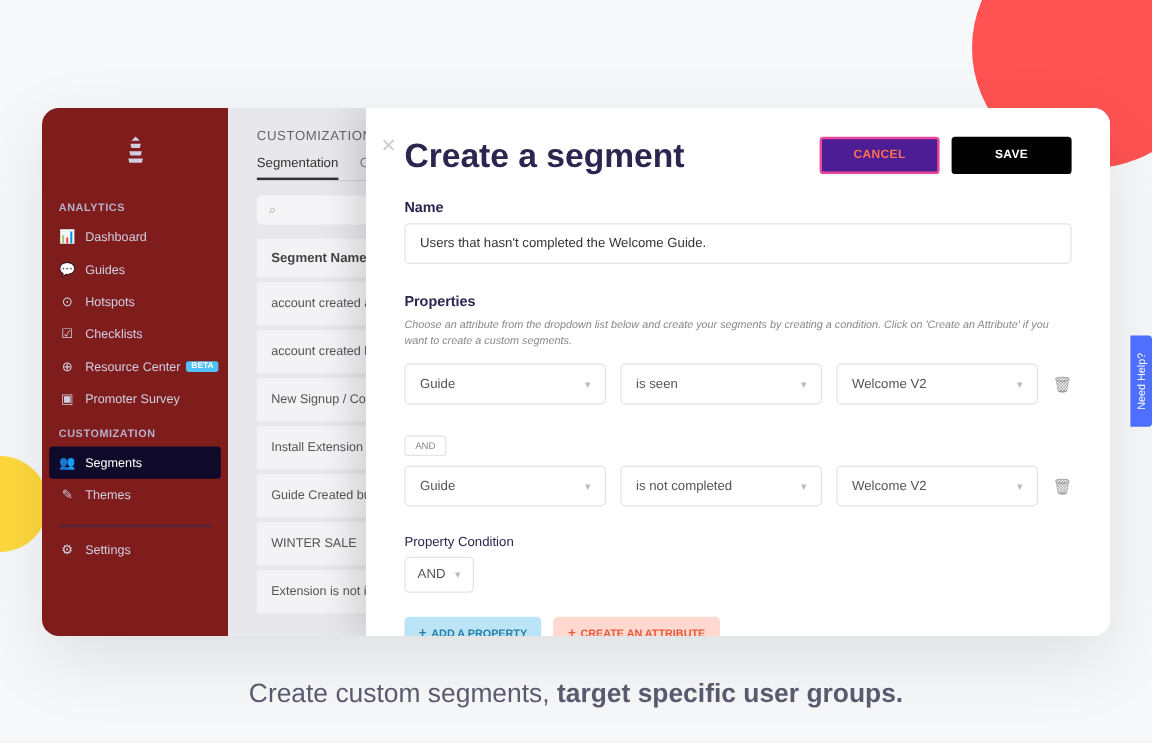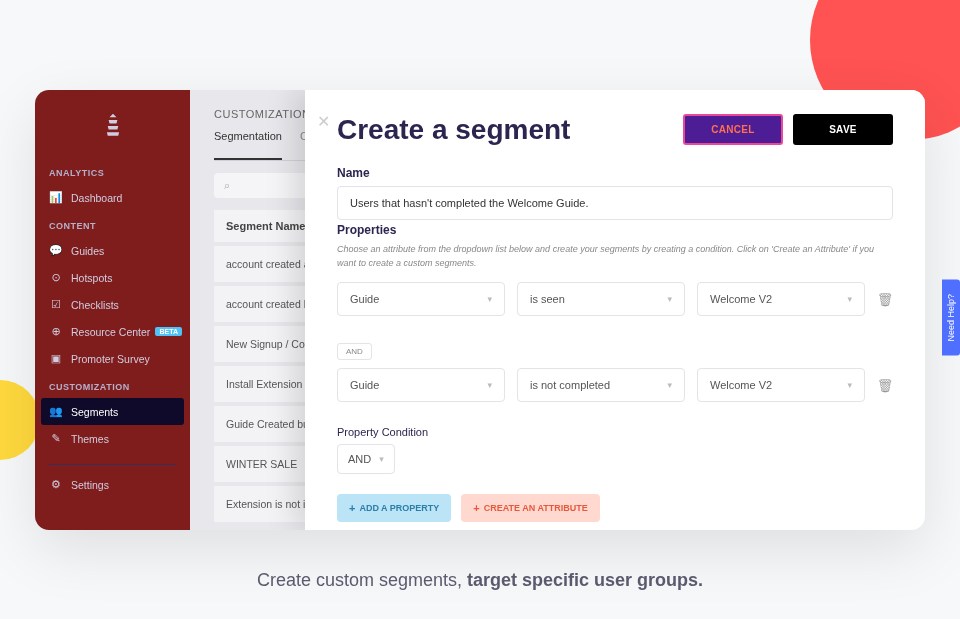--- a/index.html
+++ b/index.html
@@ -23,56 +23,56 @@
   .nav-item .icon { width: 14px; margin-right: 8px; font-size: 11px; text-align: center; }
   .nav-item .label { font-size: 10.5px; }
   .badge-beta { position: absolute; right: 8px; background: #4fc3f7; color: #fff; font-size: 7px; font-weight: 700; padding: 1px 4px; border-radius: 2px; }
   .nav-divider { border-top: 1px solid #362d5c; margin: 12px 14px 6px; }
   
   .content-area { flex: 1; background: #e8e8ec; position: relative; overflow: hidden; }
   .content-header { padding: 18px 24px 0; }
   .breadcrumb { font-size: 11px; color: #666; letter-spacing: 0.5px; font-weight: 500; }
   .breadcrumb .active-crumb { color: #4a90e2; }
   .tabs { display: flex; gap: 18px; margin-top: 10px; border-bottom: 1px solid #d0d0d6; font-size: 11px; }
-  .tab { padding-bottom: 16px; color: #888; cursor: pointer; }
+  .tab { padding-bottom: 6px; color: #888; cursor: pointer; }
   .tab.active { color: #333; border-bottom: 2px solid #333; font-weight: 500; }
   .search-box { margin: 12px 24px; padding: 6px 10px; background: #f5f5f7; border-radius: 4px; color: #aaa; font-size: 11px; width: 180px; }
   .table-area { padding: 0 24px; }
   .table-header { padding: 10px 12px; background: #f3f3f6; font-size: 11px; font-weight: 600; color: #444; margin-bottom: 4px; }
   .table-row { padding: 12px 12px; background: #f3f3f6; font-size: 10.5px; color: #555; margin-bottom: 4px; white-space: nowrap; overflow: hidden; }
   
   .modal-overlay { position: absolute; top: 0; right: 0; bottom: 0; width: 620px; background: #fff; box-shadow: -8px 0 30px rgba(0,0,0,0.15); padding: 24px 32px; overflow-y: auto; }
   .close-x { position: absolute; left: 12px; top: 22px; color: #ccc; font-size: 16px; cursor: pointer; }
   .modal-header { display: flex; justify-content: space-between; align-items: flex-start; margin-bottom: 20px; }
   .modal-title { font-size: 28px; font-weight: 600; color: #2c2550; }
   .modal-actions { display: flex; gap: 10px; }
   .btn { padding: 8px 0; width: 100px; border: none; border-radius: 3px; font-size: 10px; font-weight: 600; cursor: pointer; letter-spacing: 0.3px; text-align: center; }
   .btn-cancel { background: #4c1d95; color: #ff6f50; border: 2px solid #ec4899; }
   .btn-save { background: #000000; color: #fff; }
   
   .form-label { font-size: 12px; font-weight: 600; color: #2c2550; margin-bottom: 6px; }
   .form-helper { font-size: 9px; color: #888; line-height: 1.5; margin-bottom: 12px; font-style: italic; }
-  .text-input { width: 100%; padding: 10px 12px; border: 1px solid #e3e3e8; border-radius: 4px; font-size: 11px; color: #333; margin-bottom: 3px; }
+  .text-input { width: 100%; padding: 10px 12px; border: 1px solid #e3e3e8; border-radius: 4px; font-size: 11px; color: #333; margin-bottom: 24px; }
   
   .prop-row { display: flex; gap: 12px; align-items: center; margin-bottom: 24px; }
   .select-box { flex: 1; padding: 10px 12px; border: 1px solid #e3e3e8; border-radius: 4px; font-size: 11px; color: #555; display: flex; justify-content: space-between; align-items: center; background: #fff; cursor: pointer; }
   .select-box .caret { color: #bbb; font-size: 9px; }
   .trash-icon { width: 16px; color: #999; cursor: pointer; font-size: 13px; text-align: center; }
   
   .chip-and { display: inline-block; padding: 3px 8px; border: 1px solid #e3e3e8; border-radius: 3px; font-size: 8px; color: #888; margin-bottom: 8px; }
   
   .small-select { display: inline-flex; align-items: center; padding: 8px 10px; border: 1px solid #e3e3e8; border-radius: 4px; font-size: 11px; color: #555; gap: 8px; margin-bottom: 20px; cursor: pointer; background: #fff; }
   
   .action-btns { display: flex; gap: 10px; }
   .pill-btn { padding: 8px 12px; border: none; border-radius: 4px; font-size: 9px; font-weight: 600; cursor: pointer; display: flex; align-items: center; gap: 4px; }
   .pill-add { background: #bce4f7; color: #2a7ea8; }
   .pill-create { background: #ffd9d0; color: #e55a3c; }
   .plus { font-size: 11px; }
   
-  .caption { position: absolute; bottom: 28px; left: 0; right: 0; text-align: center; font-size: 18px; color: #5a5a6e; font-weight: 300; }
+  .caption { position: absolute; bottom: 28px; left: 0; right: 0; text-align: center; font-size: 22px; color: #5a5a6e; font-weight: 300; }
   .caption strong { font-weight: 600; }
   
   .help-tab { position: absolute; top: 280px; right: 0; background: #4e6fff; color: #fff; font-size: 9px; padding: 14px 4px; writing-mode: vertical-rl; border-radius: 3px 0 0 3px; cursor: pointer; transform: rotate(180deg); }
 </style>
 </head>
 <body>
 
 <div class="bg-circle-red"></div>
 <div class="bg-circle-yellow"></div>
 
@@ -82,21 +82,20 @@
     <div class="logo">
       <svg viewBox="0 0 32 32">
         <path d="M16 2 L20 6 L12 6 Z M11 9 L21 9 L20 13 L12 13 Z M10 16 L22 16 L21 20 L11 20 Z M9 23 L23 23 L22 27 L10 27 Z" fill="#d0cde0"></path>
       </svg>
     </div>
     <div class="nav-section-title">ANALYTICS</div>
     <div class="nav-item">
       <span class="icon">📊</span>
       <span class="label">Dashboard</span>
     </div>
-    <div class="nav-section-title">CONTENT</div>
     <div class="nav-item">
         <span class="icon">💬</span>
         <span class="label">Guides</span>
       </div>
     <div class="nav-item">
         <span class="icon">⊙</span>
         <span class="label">Hotspots</span>
       </div>
     <div class="nav-item">
         <span class="icon">☑</span>

